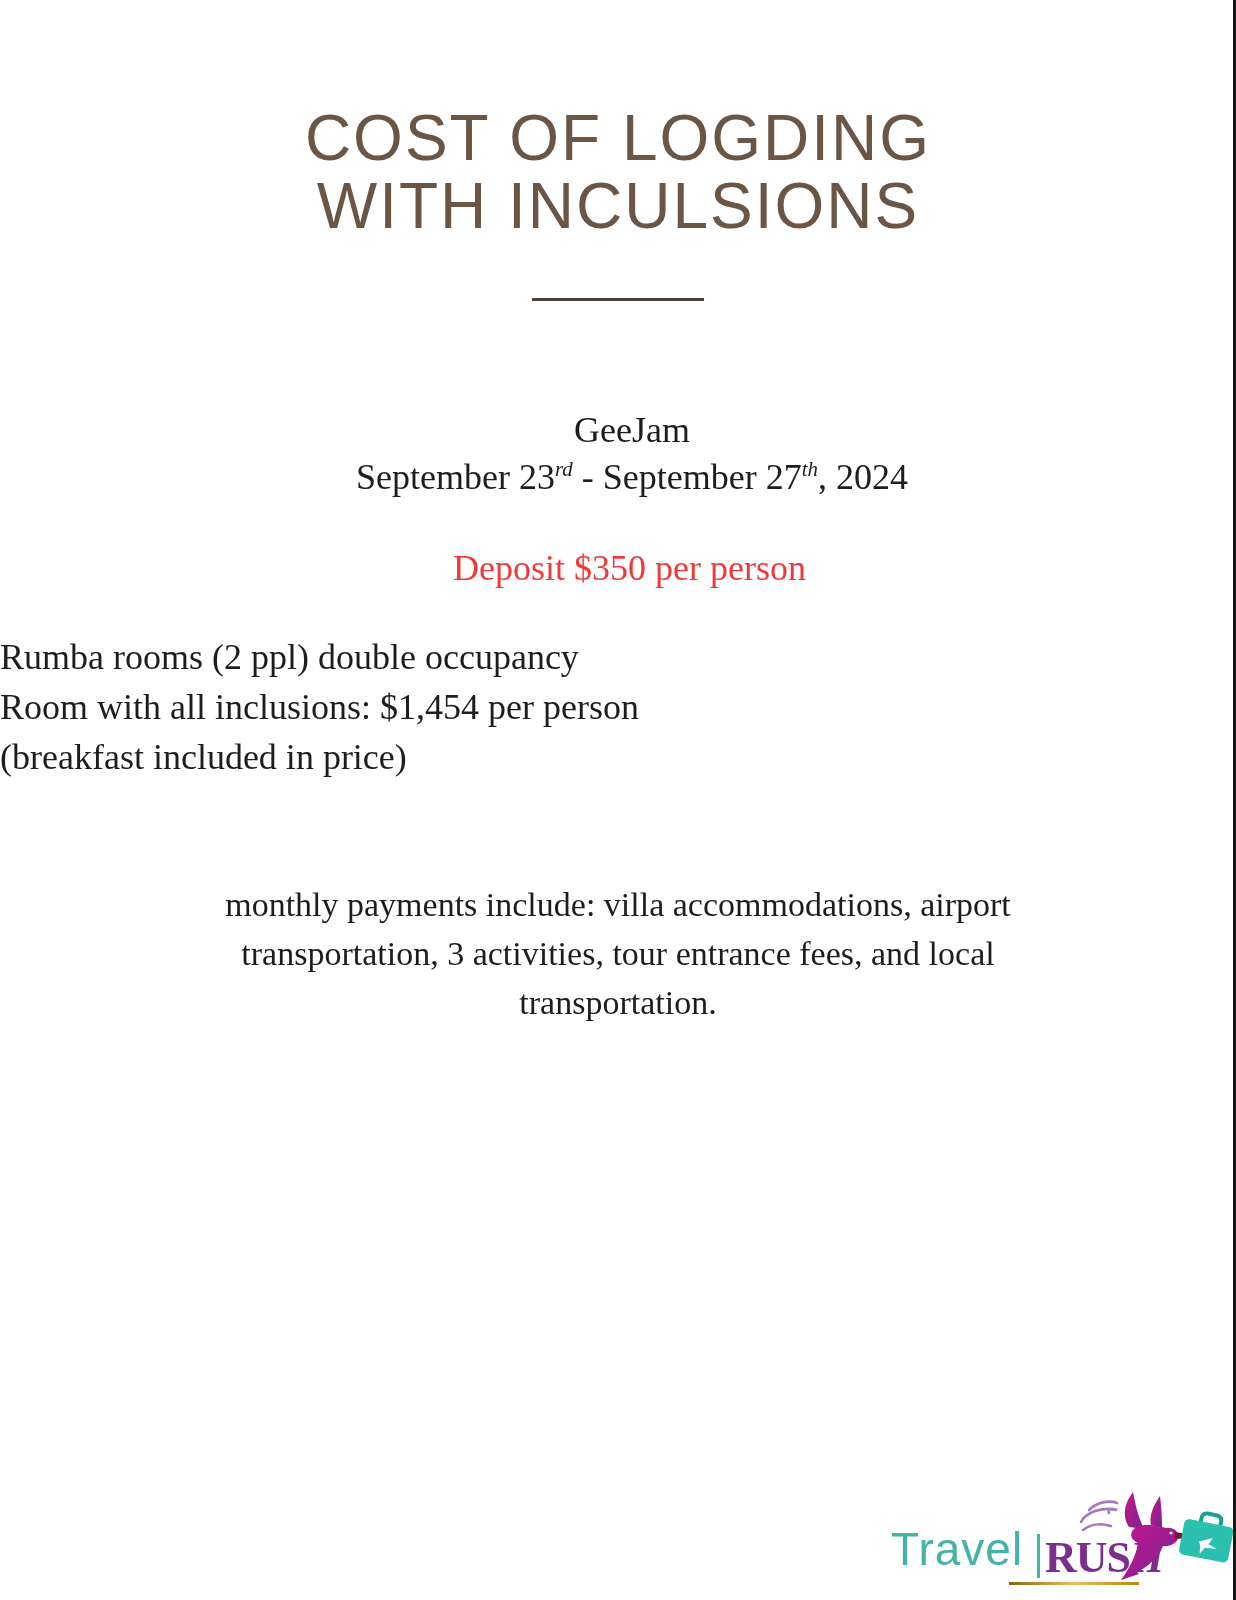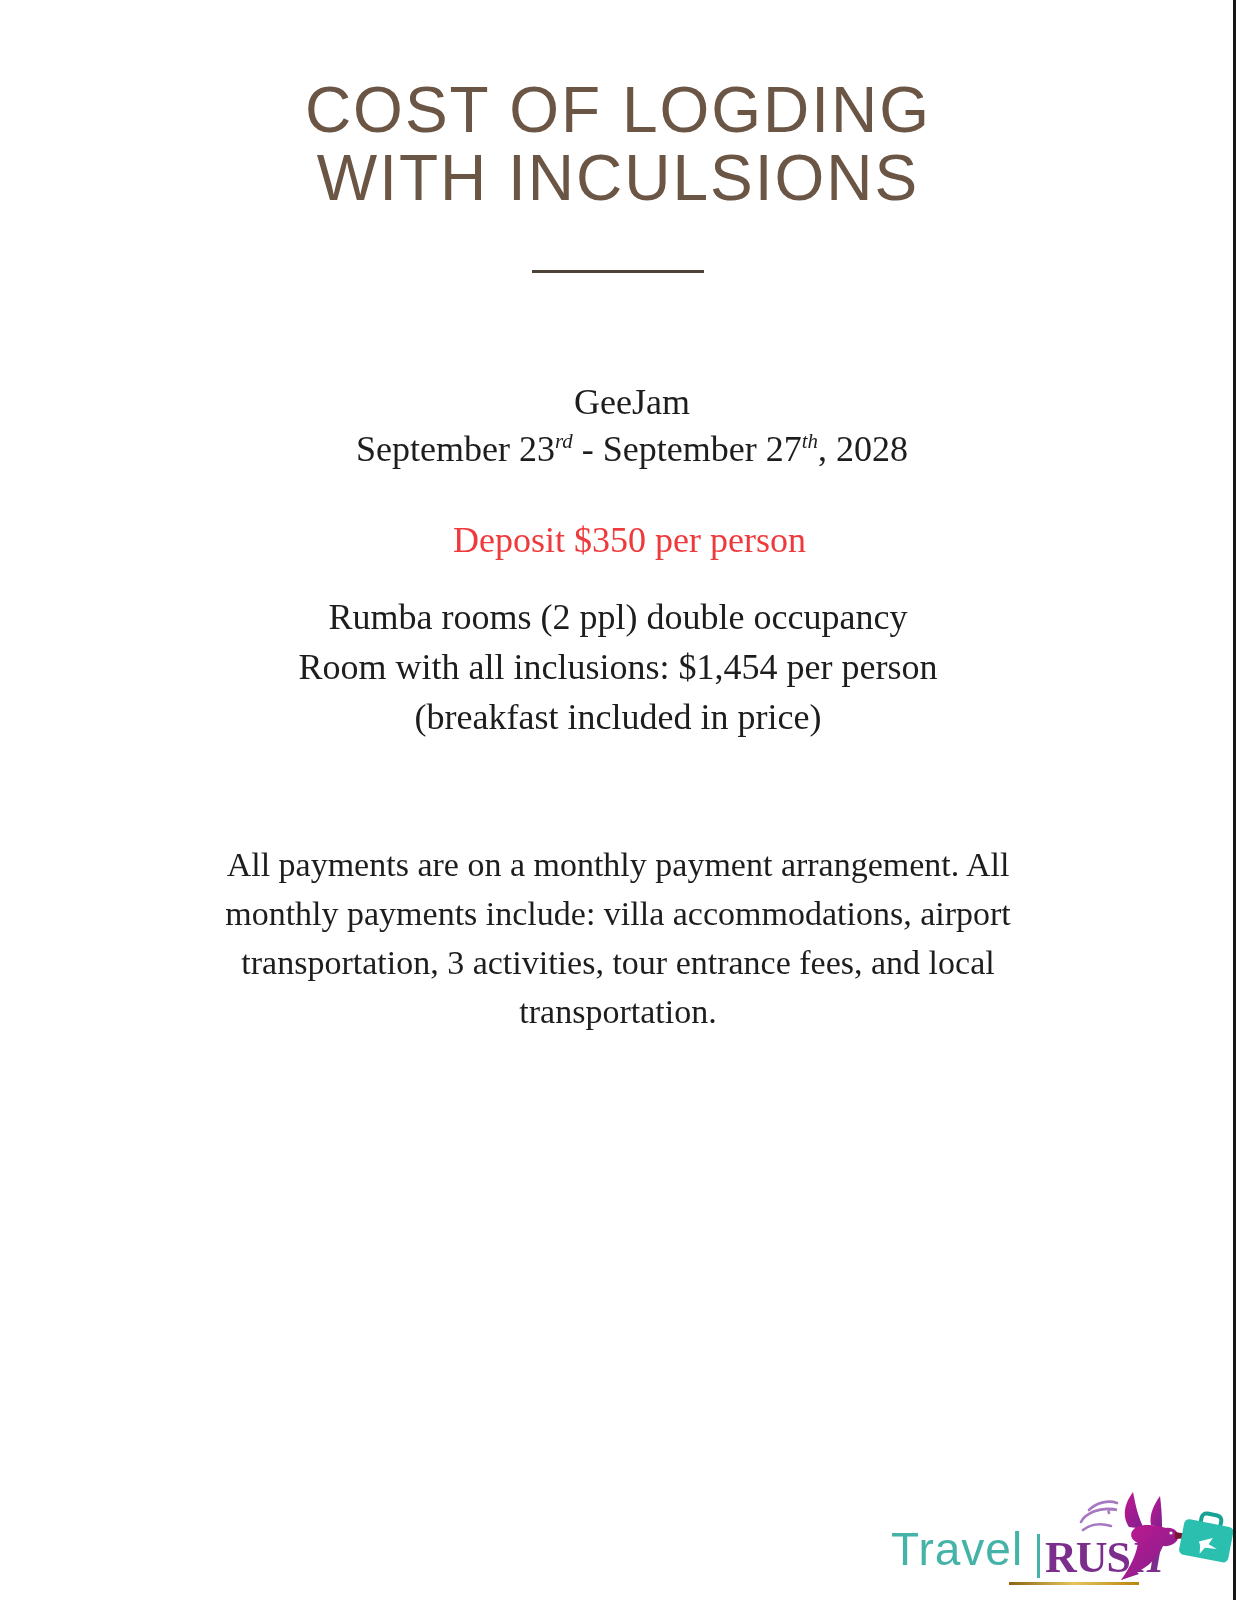--- a/index.html
+++ b/index.html
@@ -19,21 +19,21 @@
   .edge-line {
     position: absolute;
     top: 0;
     right: 0;
     width: 3px;
     height: 1600px;
     background: #161616;
   }
   .title {
     margin: 0;
-    padding-top: 76px;
+    padding-top: 104px;
     text-align: center;
     font-family: "Liberation Sans", sans-serif;
     font-weight: 400;
     font-size: 64px;
     line-height: 68px;
     letter-spacing: 2px;
     color: #6b5545;
   }
   .divider {
     width: 172px;
@@ -56,22 +56,21 @@
   }
   .deposit {
     margin-top: 44px;
     text-align: center;
     font-size: 36px;
     line-height: 47px;
     color: #ee3a3c;
     margin-left: 23px;
   }
   .room-block {
-    margin-top: 28px;
-    text-align: center;
+    margin-top: 40px;
     font-size: 36px;
     line-height: 50px;
   }
   .payments-block {
     margin-top: 98px;
     text-align: center;
     font-size: 34px;
     line-height: 49px;
   }
   .logo {
@@ -139,33 +138,32 @@
 
   <h1 class="title">
     <span>COST OF LOGDING</span><br>
     <span>WITH INCULSIONS</span>
   </h1>
 
   <div class="divider"></div>
 
   <div class="venue-block">
     <div>GeeJam</div>
-    <div class="date-line"><span>September 23</span><sup>rd</sup><span> - September 27</span><sup>th</sup><span>, 2028</span></div>
+    <div class="date-line"><span>September 23</span><sup>rd</sup><span> - September 27</span><sup>th</sup><span>, 2024</span></div>
   </div>
 
   <div class="deposit">Deposit $350 per person</div>
 
   <div class="room-block">
     <div>Rumba rooms (2 ppl) double occupancy</div>
     <div>Room with all inclusions: $1,454 per person</div>
     <div>(breakfast included in price)</div>
   </div>
 
   <div class="payments-block">
-    <div>All payments are on a monthly payment arrangement. All</div>
     <div>monthly payments include: villa accommodations, airport</div>
     <div>transportation, 3 activities, tour entrance fees, and local</div>
     <div>transportation.</div>
   </div>
 
   <div class="logo">
     <span class="travel">Travel</span>
     <span class="sep"></span>
     <span class="rush"><span>RUS</span><i>H</i></span>
     <div class="gold-underline"></div>

